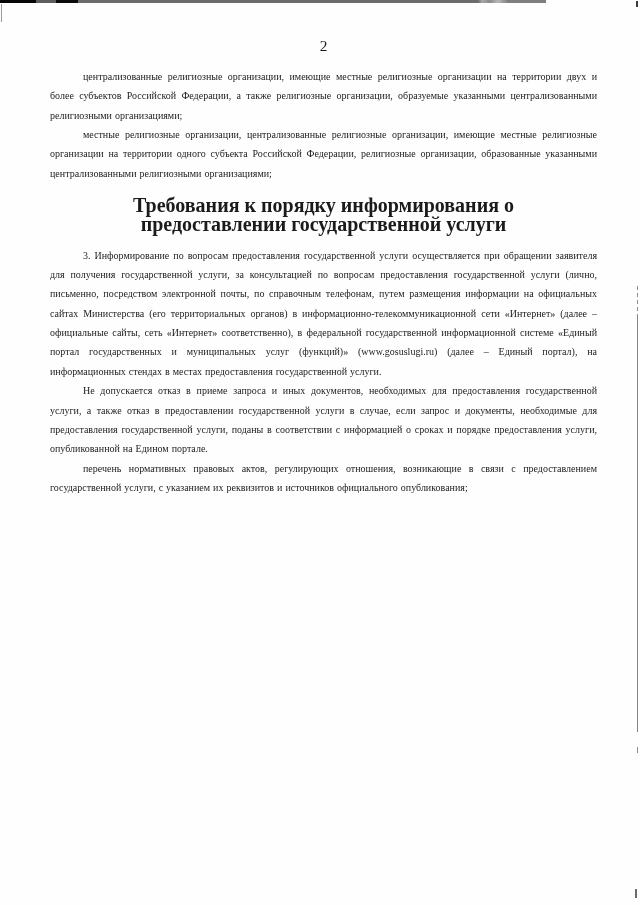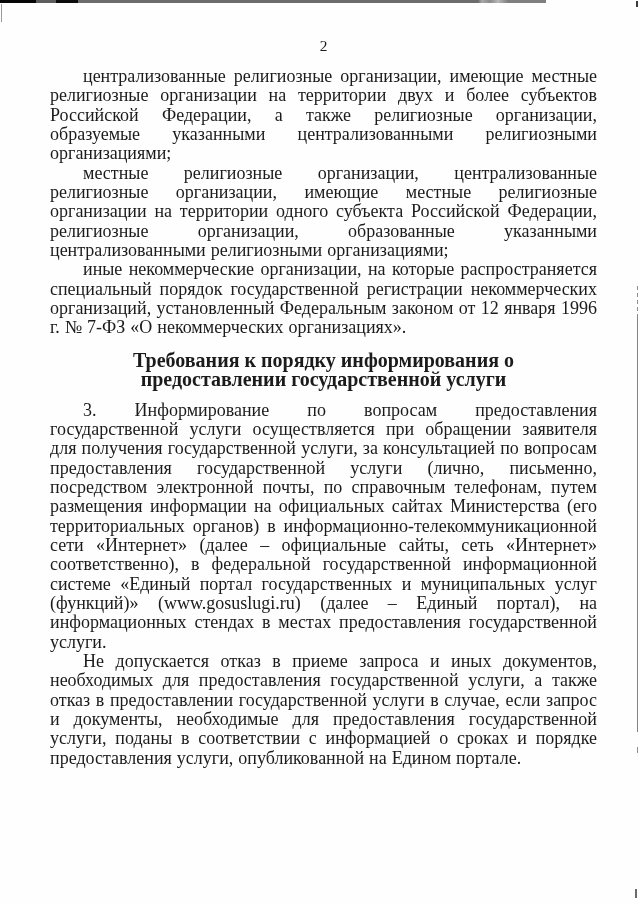--- a/index.html
+++ b/index.html
@@ -80,21 +80,21 @@
     width: 547px;
   }
   .page-num {
     text-align: center;
     font-size: 15.4px;
     line-height: 19px;
     margin: 0 0 12px 0;
   }
   p.para {
     margin: 0;
-    font-size: 18px;
+    font-size: 10px;
     line-height: 19.35px;
     text-align: justify;
     text-indent: 33px;
     word-spacing: 0.5px;
   }
   .heading {
     font-size: 20px;
     line-height: 19.35px;
     font-weight: bold;
     text-align: center;
@@ -113,21 +113,21 @@
   <div class="scan-right-dashes"></div>
   <div class="scan-right-line"></div>
   <div class="scan-right-dash-low"></div>
   <div class="scan-bottomright-tick"></div>
 
   <div class="content">
     <div class="page-num">2</div>
 
     <p class="para">централизованные религиозные организации, имеющие местные религиозные организации на территории двух и более субъектов Российской Федерации, а также религиозные организации, образуемые указанными централизованными религиозными организациями;</p>
     <p class="para">местные религиозные организации, централизованные религиозные организации, имеющие местные религиозные организации на территории одного субъекта Российской Федерации, религиозные организации, образованные указанными централизованными религиозными организациями;</p>
-    <p class="para">иные некоммерческие организации, на которые распространяется специальный порядок государственной регистрации некоммерческих организаций, установленный Федеральным законом от 12 января 1996 г. № 7-ФЗ «О некоммерческих организациях».</p>
 
     <div class="heading">Требования к порядку информирования о предоставлении государственной услуги</div>
 
     <p class="para">3. Информирование по вопросам предоставления государственной услуги осуществляется при обращении заявителя для получения государственной услуги, за консультацией по вопросам предоставления государственной услуги (лично, письменно, посредством электронной почты, по справочным телефонам, путем размещения информации на официальных сайтах Министерства (его территориальных органов) в информационно-телекоммуникационной сети «Интернет» (далее – официальные сайты, сеть «Интернет» соответственно), в федеральной государственной информационной системе «Единый портал государственных и муниципальных услуг (функций)» (www.gosuslugi.ru) (далее – Единый портал), на информационных стендах в местах предоставления государственной услуги.</p>
     <p class="para">Не допускается отказ в приеме запроса и иных документов, необходимых для предоставления государственной услуги, а также отказ в предоставлении государственной услуги в случае, если запрос и документы, необходимые для предоставления государственной услуги, поданы в соответствии с информацией о сроках и порядке предоставления услуги, опубликованной на Едином портале.</p>
+    <p class="para">перечень нормативных правовых актов, регулирующих отношения, возникающие в связи с предоставлением государственной услуги, с указанием их реквизитов и источников официального опубликования;</p>
   </div>
 
 </div>
 
 </body></html>

